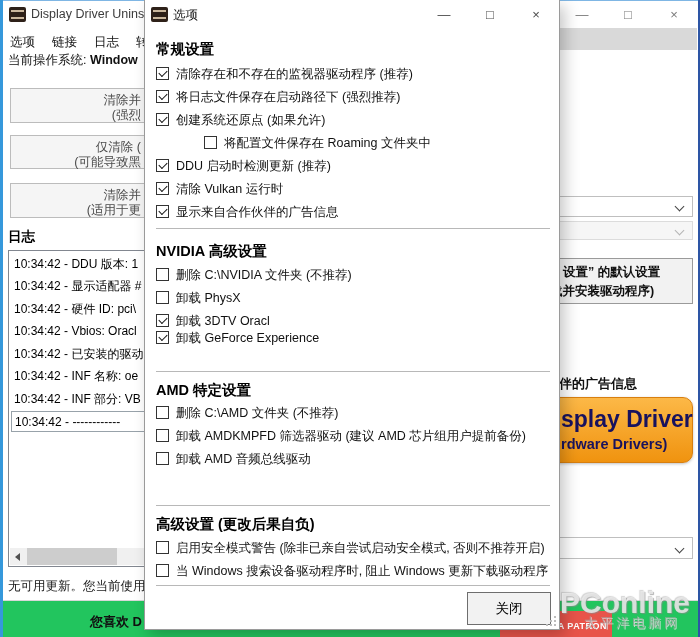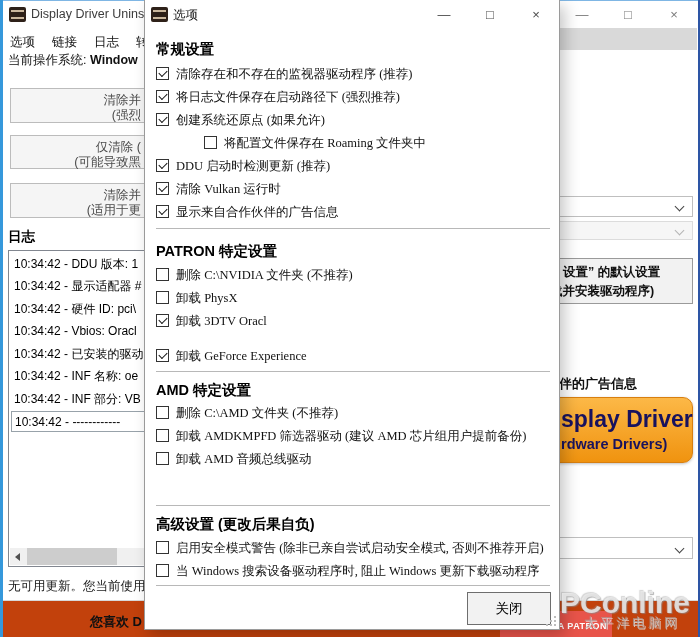--- a/index.html
+++ b/index.html
@@ -32,21 +32,21 @@
   .log-box { position:absolute; left:8px; top:250px; width:340px; height:317px; background:#fff; border:1px solid #828790; }
   .log-row { position:absolute; left:2px; height:21px; line-height:21px; font-size:12px; color:#000; white-space:nowrap; padding-left:3px; width:330px; }
   .log-row.selected { border:1px solid #98a2aa; }
   .hscroll { position:absolute; left:1px; bottom:1px; width:336px; height:17px; background:#f0f0f0; }
   .hscroll .arrow-btn { position:absolute; left:0; top:0; width:17px; height:17px; background:#f0f0f0; }
   .tri-left { position:absolute; left:5px; top:4.5px; width:0; height:0; border-top:4px solid transparent; border-bottom:4px solid transparent; border-right:5px solid #505050; }
   .hscroll .thumb { position:absolute; left:17px; top:0; width:90px; height:17px; background:#cdcdcd; }
 
   .status-line { position:absolute; left:8px; top:578px; font-size:12.5px; color:#1a1a1a; white-space:nowrap; width:150px; overflow:hidden; }
 
-  .bottom-bar { position:absolute; left:0; top:600px; width:700px; height:37px; background:#c2410c; border-top:1px solid #d8d8d8; }
+  .bottom-bar { position:absolute; left:0; top:600px; width:700px; height:37px; background:#22c55e; border-top:1px solid #d8d8d8; }
   .bottom-left-text { position:absolute; left:0; top:12px; width:142px; text-align:right; font-size:13px; font-weight:bold; color:#111; white-space:nowrap; }
   .patron-btn { position:absolute; left:500px; top:10px; width:112px; height:30px; background:#e8544a; border-radius:2px; color:#fff; font-size:9px; font-weight:bold; letter-spacing:0.5px; text-align:right; line-height:30px; padding-right:5px; white-space:nowrap; }
 
   
   .gray-strip { position:absolute; left:450px; top:28px; width:247px; height:22px; background:#d9d9d9; }
   .combo { position:absolute; left:450px; width:243px; background:#fff; border:1px solid #bfbfbf; }
   .combo.disabled { background:#f6f6f6; border-color:#dcdcdc; }
   .chev { position:absolute; right:9px; top:6px; width:7px; height:7px; border-right:1.6px solid #444; border-bottom:1.6px solid #444; transform:rotate(45deg); }
   .combo.disabled .chev { border-color:#b5b5b5; }
   .info-box { position:absolute; left:450px; top:258px; width:243px; height:46px; background:#f2f2f2; border:1px solid #9a9a9a; font-size:12.5px; font-weight:bold; color:#111; }
@@ -59,21 +59,21 @@
 
   
   #options-dialog { position:absolute; left:144px; top:0; width:416px; height:630px; background:#fff; border:1px solid #9a9a9a; border-top:none; box-shadow:5px 6px 14px rgba(0,0,0,0.22); z-index:10; }
   .dlg-titlebar { position:absolute; left:0; top:0; width:100%; height:30px; background:#fff; }
   .dlg-title { position:absolute; left:28px; top:7px; font-size:12.5px; color:#111; }
   .dlg-capbtn { position:absolute; top:0; width:46px; height:30px; text-align:center; line-height:30px; font-size:13px; color:#4a4a4a; }
   .section-header { position:absolute; left:11px; font-size:14.5px; font-weight:bold; color:#000; white-space:nowrap; }
   .chk-row { position:absolute; left:11px; height:18px; white-space:nowrap; }
   .checkbox { display:inline-block; position:relative; width:13px; height:13px; border:1px solid #333; background:#fff; vertical-align:-2px; }
   .checkbox.checked::after { content:""; position:absolute; left:2px; top:2px; width:7px; height:4px; border-left:1.7px solid #111; border-bottom:1.7px solid #111; transform:rotate(-45deg); }
-  .chk-label { font-size:12.5px; color:#111; margin-left:7px;font-family:Liberation Serif, serif; }
+  .chk-label { font-size:12.5px; color:#111; margin-left:7px; }
   .divider { position:absolute; left:11px; width:394px; border-top:1px solid #b8b8b8; }
   .close-btn { position:absolute; left:322px; top:592px; width:84px; height:33px; background:#f2f2f2; border:1px solid #6e6e6e; font-size:13.5px; color:#000; text-align:center; line-height:31px; }
   .grip { position:absolute; right:3px; bottom:3px; width:12px; height:12px; }
   .grip::before { content:""; position:absolute; right:0; bottom:0; width:2px; height:2px; background:#bdbdbd;
       box-shadow:-4px 0 #bdbdbd,-8px 0 #bdbdbd,0 -4px #bdbdbd,-4px -4px #bdbdbd,0 -8px #bdbdbd; }
 
   
   #watermark { position:absolute; left:560px; top:586px; z-index:20; pointer-events:none;text-align:center; }
   .wm1 { font-size:30px; font-weight:bold; color:rgba(235,235,235,0.85); text-shadow:1px 1px 1px rgba(140,140,140,0.65), -1px -1px 1px rgba(150,150,150,0.4); white-space:nowrap; }
   .wm2 { margin-left:14px; margin-top:-6px; font-size:13px; font-weight:normal; letter-spacing:3px; color:rgba(165,165,165,0.75); text-shadow:1px 1px 0 rgba(230,230,230,0.8); white-space:nowrap; }
@@ -177,25 +177,25 @@
   <div class="chk-row" style="top:64px;"><span class="checkbox checked"></span><span class="chk-label">清除存在和不存在的监视器驱动程序 (推荐)</span></div>
   <div class="chk-row" style="top:87px;"><span class="checkbox checked"></span><span class="chk-label">将日志文件保存在启动路径下 (强烈推荐)</span></div>
   <div class="chk-row" style="top:110px;"><span class="checkbox checked"></span><span class="chk-label">创建系统还原点 (如果允许)</span></div>
   <div class="chk-row" style="top:133px;padding-left:48px;"><span class="checkbox"></span><span class="chk-label">将配置文件保存在 Roaming 文件夹中</span></div>
   <div class="chk-row" style="top:156px;"><span class="checkbox checked"></span><span class="chk-label">DDU 启动时检测更新 (推荐)</span></div>
   <div class="chk-row" style="top:179px;"><span class="checkbox checked"></span><span class="chk-label">清除 Vulkan 运行时</span></div>
   <div class="chk-row" style="top:202px;"><span class="checkbox checked"></span><span class="chk-label">显示来自合作伙伴的广告信息</span></div>
 
   <div class="divider" style="top:228px;"></div>
 
-  <div class="section-header" style="top:242px;">PATRON 特定设置</div>
+  <div class="section-header" style="top:242px;">NVIDIA 高级设置</div>
   <div class="chk-row" style="top:265px;"><span class="checkbox"></span><span class="chk-label">删除 C:\NVIDIA 文件夹 (不推荐)</span></div>
   <div class="chk-row" style="top:288px;"><span class="checkbox"></span><span class="chk-label">卸载 PhysX</span></div>
   <div class="chk-row" style="top:311px;"><span class="checkbox checked"></span><span class="chk-label">卸载 3DTV Oracl</span></div>
-  <div class="chk-row" style="top:346px;"><span class="checkbox checked"></span><span class="chk-label">卸载 GeForce Experience</span></div>
+  <div class="chk-row" style="top:328px;"><span class="checkbox checked"></span><span class="chk-label">卸载 GeForce Experience</span></div>
 
   <div class="divider" style="top:371px;"></div>
 
   <div class="section-header" style="top:381px;">AMD 特定设置</div>
   <div class="chk-row" style="top:403px;"><span class="checkbox"></span><span class="chk-label">删除 C:\AMD 文件夹 (不推荐)</span></div>
   <div class="chk-row" style="top:426px;"><span class="checkbox"></span><span class="chk-label">卸载 AMDKMPFD 筛选器驱动 (建议 AMD 芯片组用户提前备份)</span></div>
   <div class="chk-row" style="top:449px;"><span class="checkbox"></span><span class="chk-label">卸载 AMD 音频总线驱动</span></div>
 
   <div class="divider" style="top:505px;"></div>
 

